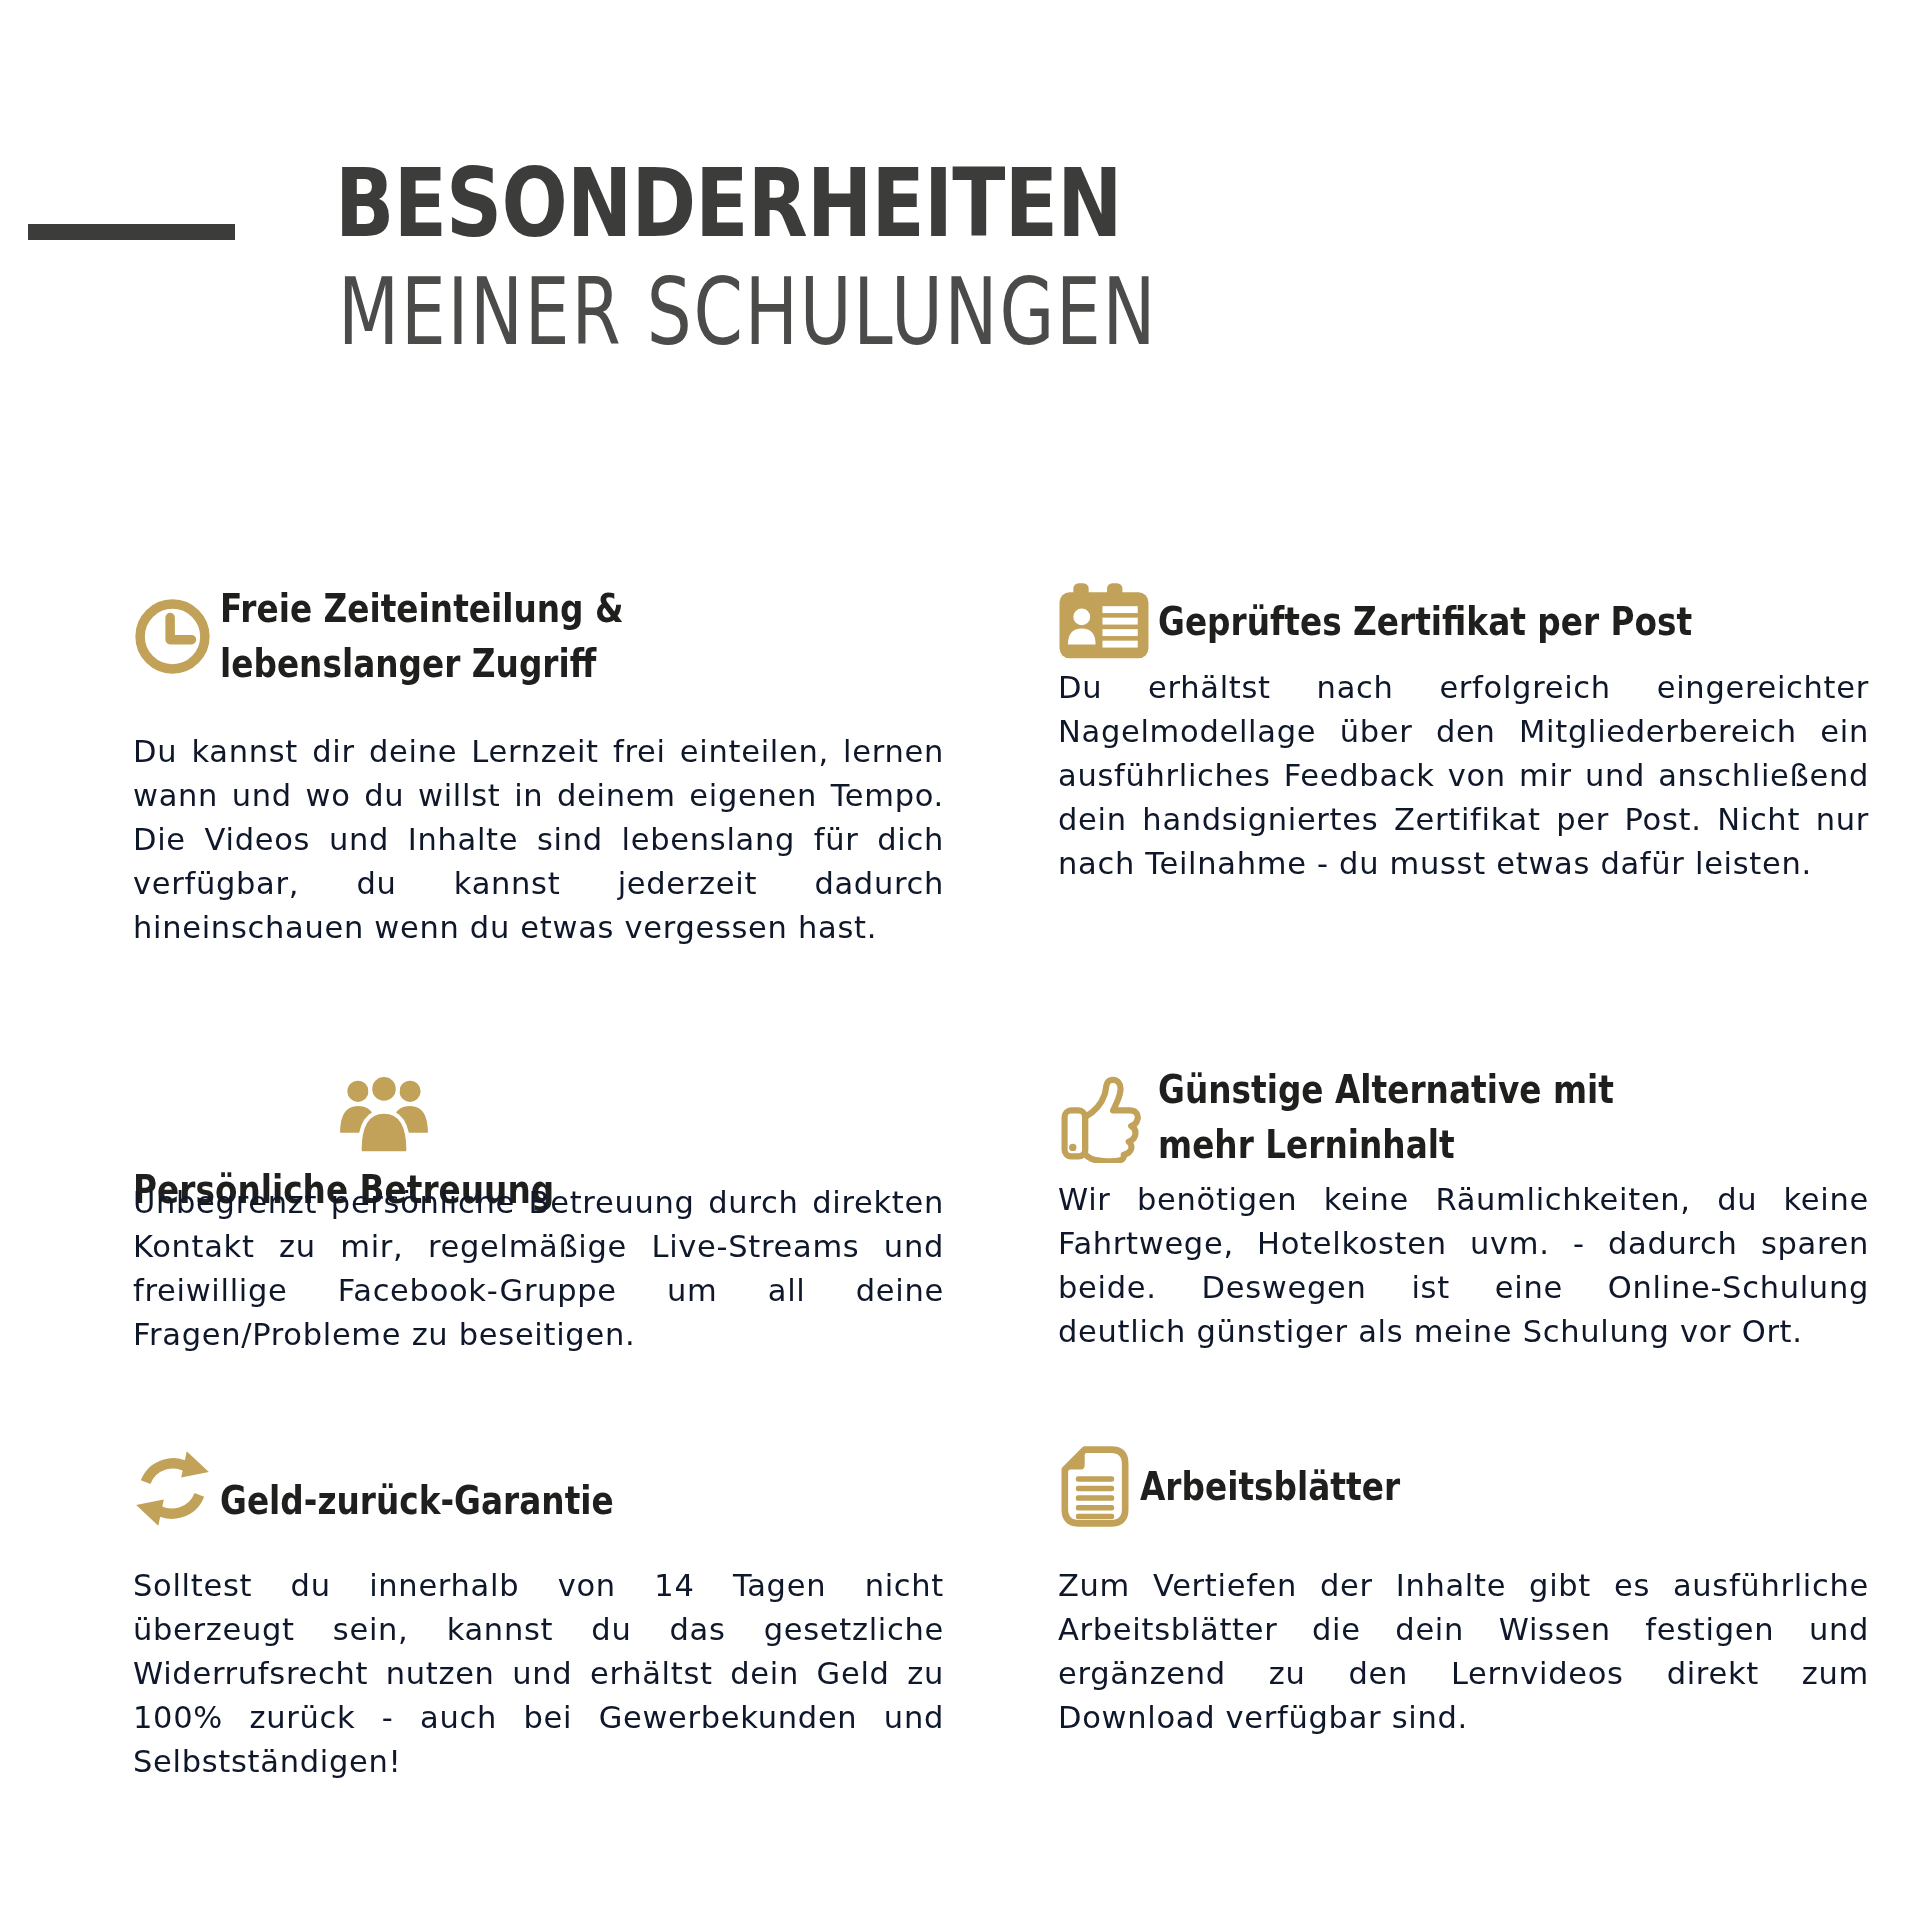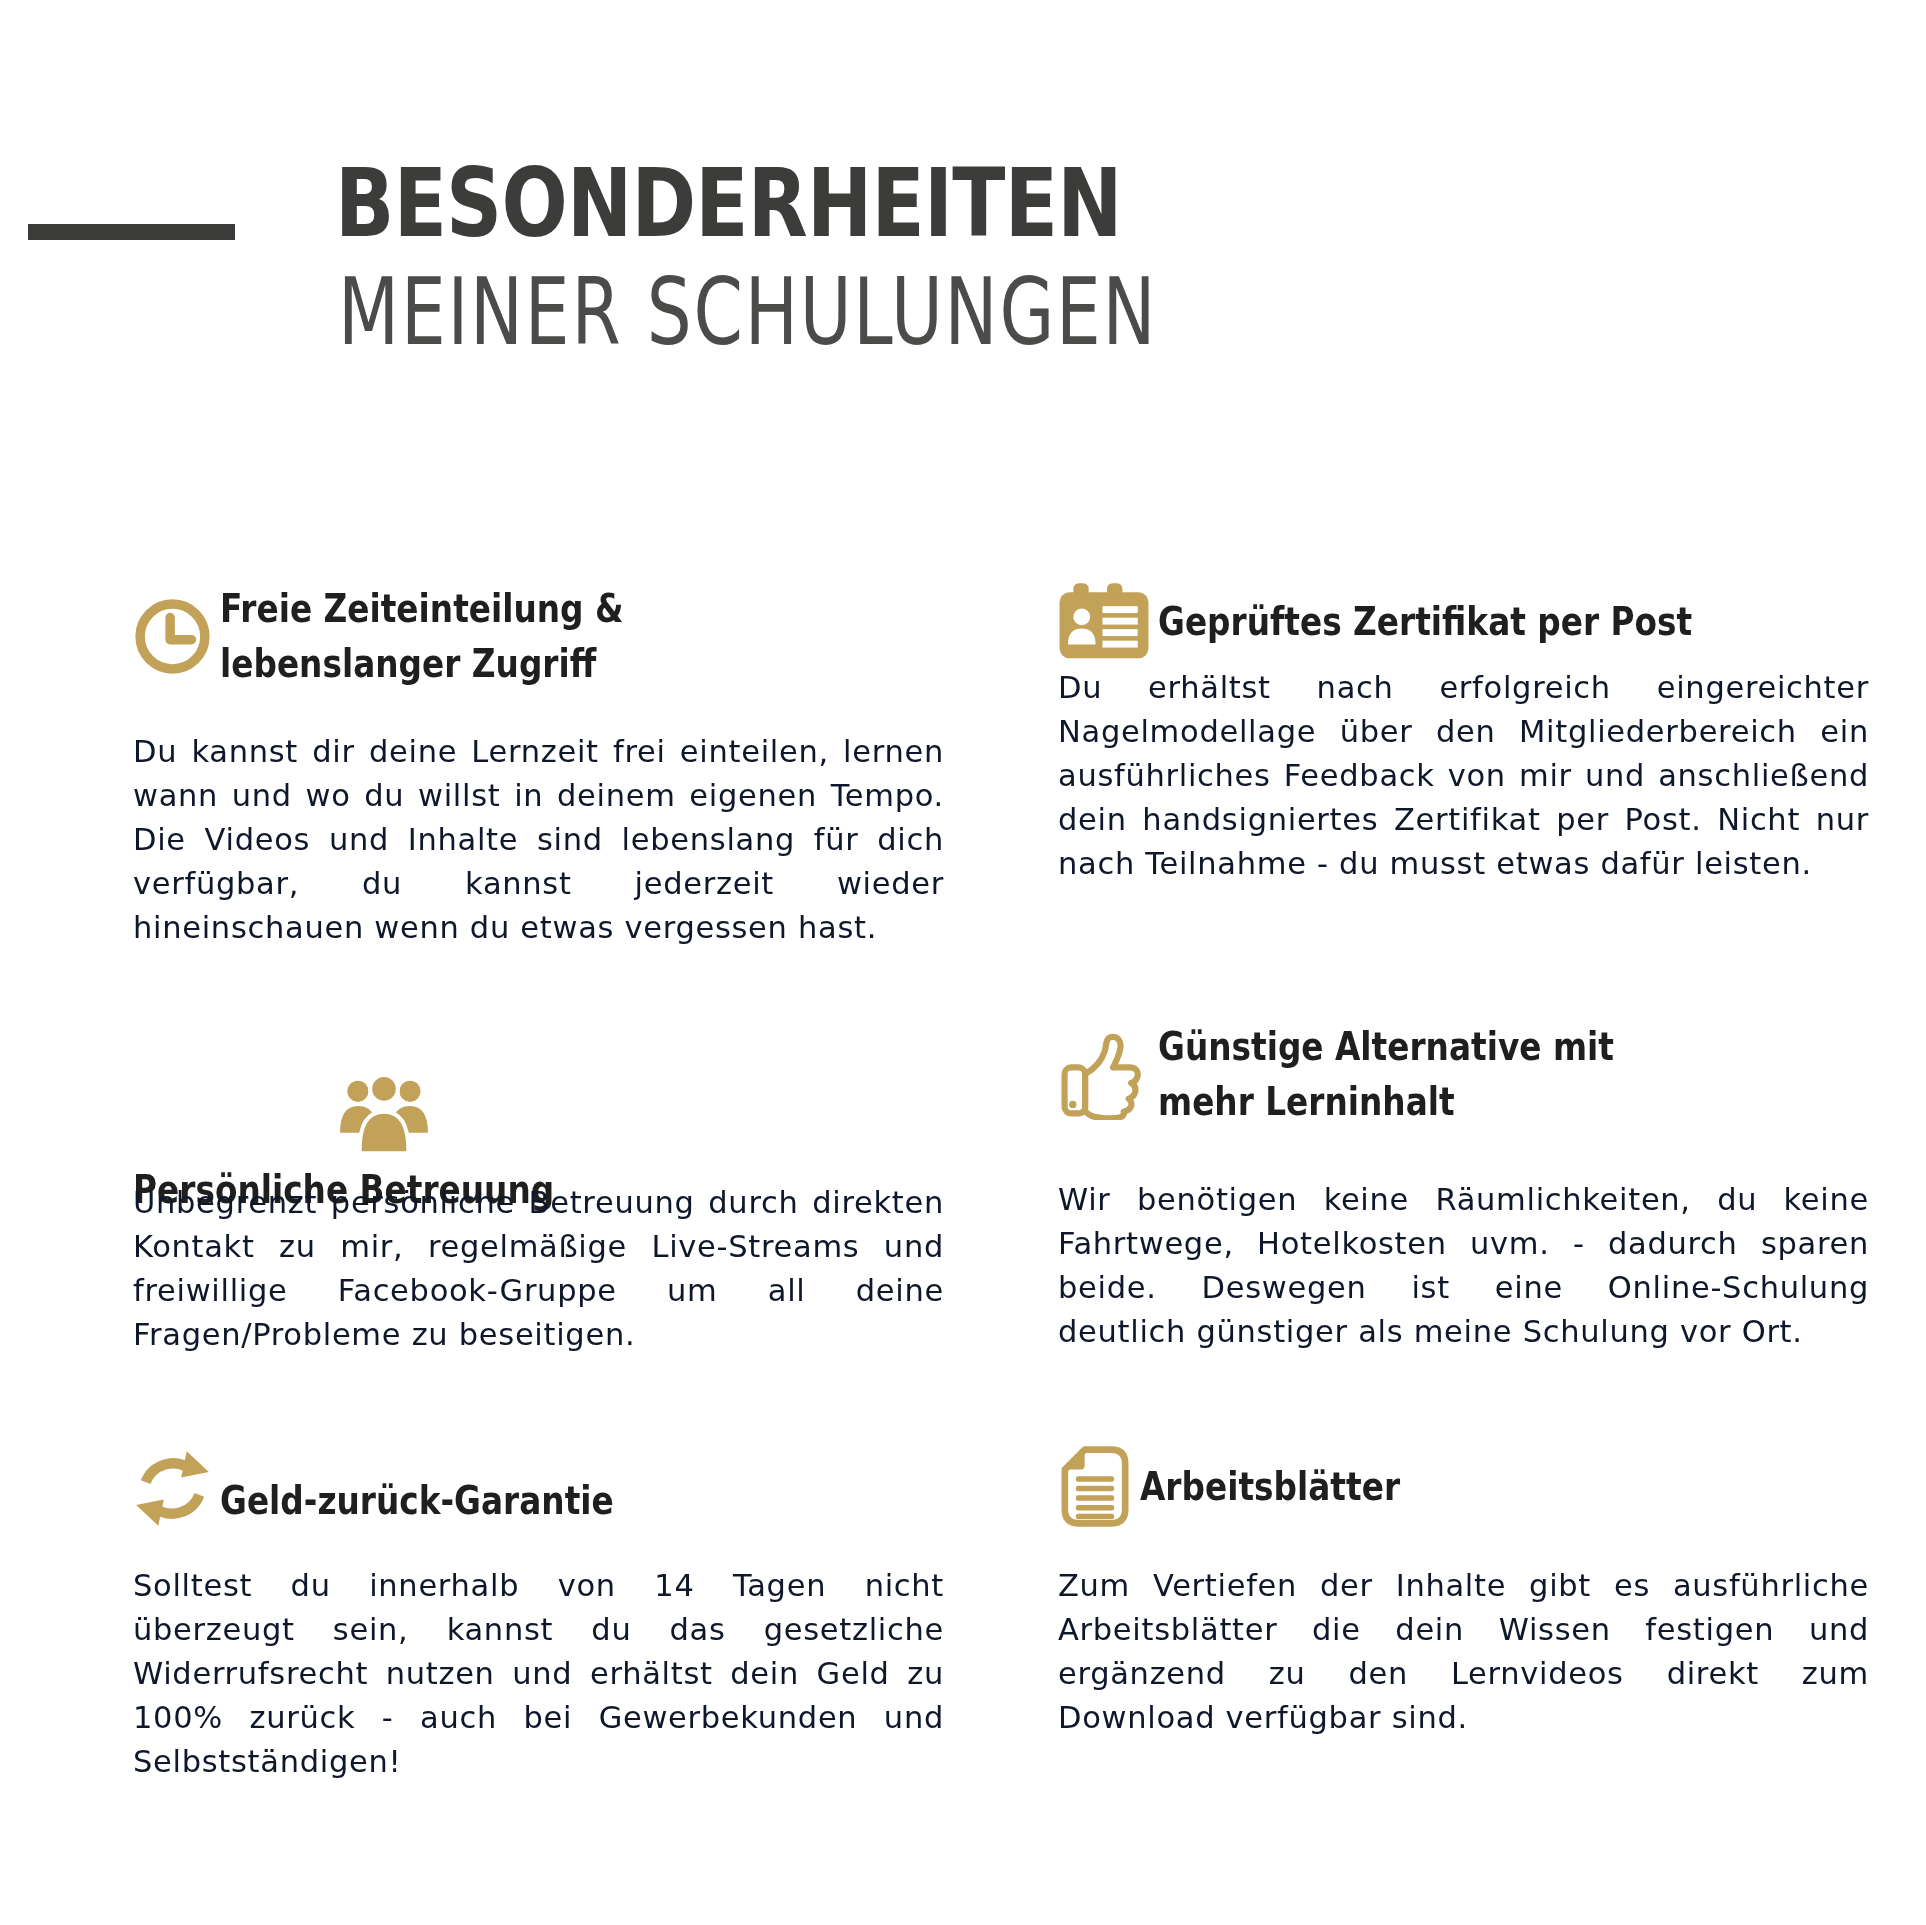--- a/index.html
+++ b/index.html
@@ -101,21 +101,21 @@
       <svg width="79" height="79" viewBox="0 0 100 100">
         <circle cx="50" cy="50" r="41" fill="none" stroke="#C2A158" stroke-width="12"></circle>
         <path d="M47 26 L47 54 L74 54" fill="none" stroke="#C2A158" stroke-width="12" stroke-linecap="round" stroke-linejoin="round"></path>
       </svg>
     </span>
     <div class="htext">
       <span class="hline">Freie Zeiteinteilung &amp;</span>
       <span class="hline">lebenslanger Zugriff</span>
     </div>
   </div>
-  <p class="body-par col-left" style="top:730px;">Du kannst dir deine Lernzeit frei einteilen, lernen wann und wo du willst in deinem eigenen Tempo. Die Videos und Inhalte sind lebenslang für dich verfügbar, du kannst jederzeit wieder hineinschauen wenn du etwas vergessen hast.</p>
+  <p class="body-par col-left" style="top:730px;">Du kannst dir deine Lernzeit frei einteilen, lernen wann und wo du willst in deinem eigenen Tempo. Die Videos und Inhalte sind lebenslang für dich verfügbar, du kannst jederzeit dadurch hineinschauen wenn du etwas vergessen hast.</p>
 
   <div class="sec-header col-left" style="top:1071px;flex-direction:column;">
     <span class="iconbox">
       <svg width="90" height="83" viewBox="0 0 110 102">
         <g fill="#C2A158">
           <circle cx="23" cy="25" r="13"></circle>
           <circle cx="87" cy="25" r="13"></circle>
           <path d="M1 76 Q1 43 23 43 Q37 43 42 54 Q30 62 28 76 Z"></path>
           <path d="M109 76 Q109 43 87 43 Q73 43 68 54 Q80 62 82 76 Z"></path>
           <circle cx="55" cy="22" r="17" stroke="#ffffff" stroke-width="5"></circle>
@@ -168,21 +168,21 @@
         </g>
       </svg>
     </span>
     <div class="htext">
       <span class="hline">Geprüftes Zertifikat per Post</span>
 
     </div>
   </div>
   <p class="body-par col-right" style="top:666px;">Du erhältst nach erfolgreich eingereichter Nagelmodellage über den Mitgliederbereich ein ausführliches Feedback von mir und anschließend dein handsigniertes Zertifikat per Post. Nicht nur nach Teilnahme - du musst etwas dafür leisten.</p>
 
-  <div class="sec-header col-right" style="top:1019px;">
+  <div class="sec-header col-right" style="top:1062px;">
     <span class="iconbox">
       <svg width="92" height="92" viewBox="0 0 112 112">
         <g fill="none" stroke="#C2A158" stroke-width="7.5" stroke-linejoin="round" stroke-linecap="round">
           <rect x="8" y="48" width="25" height="56" rx="8"></rect>
           <path d="M33 56 C44 50 53 40 57 28 C59 20 58 12 65 11 C73 10 77 16 76 24 C75 33 70 42 67 48 L87 48 C94 48 98 52 97 58 C96 63 93 66 89 67 C93 69 95 73 94 78 C93 82 90 85 86 86 C89 88 90 92 89 95 C88 99 84 101 80 102 C81 105 79 108 75 109 C68 111 48 110 41 107 C37 105 34 103 33 101 Z"></path>
         </g>
         <circle cx="18" cy="93" r="4.5" fill="#C2A158"></circle>
       </svg>
     </span>
     <div class="htext">

